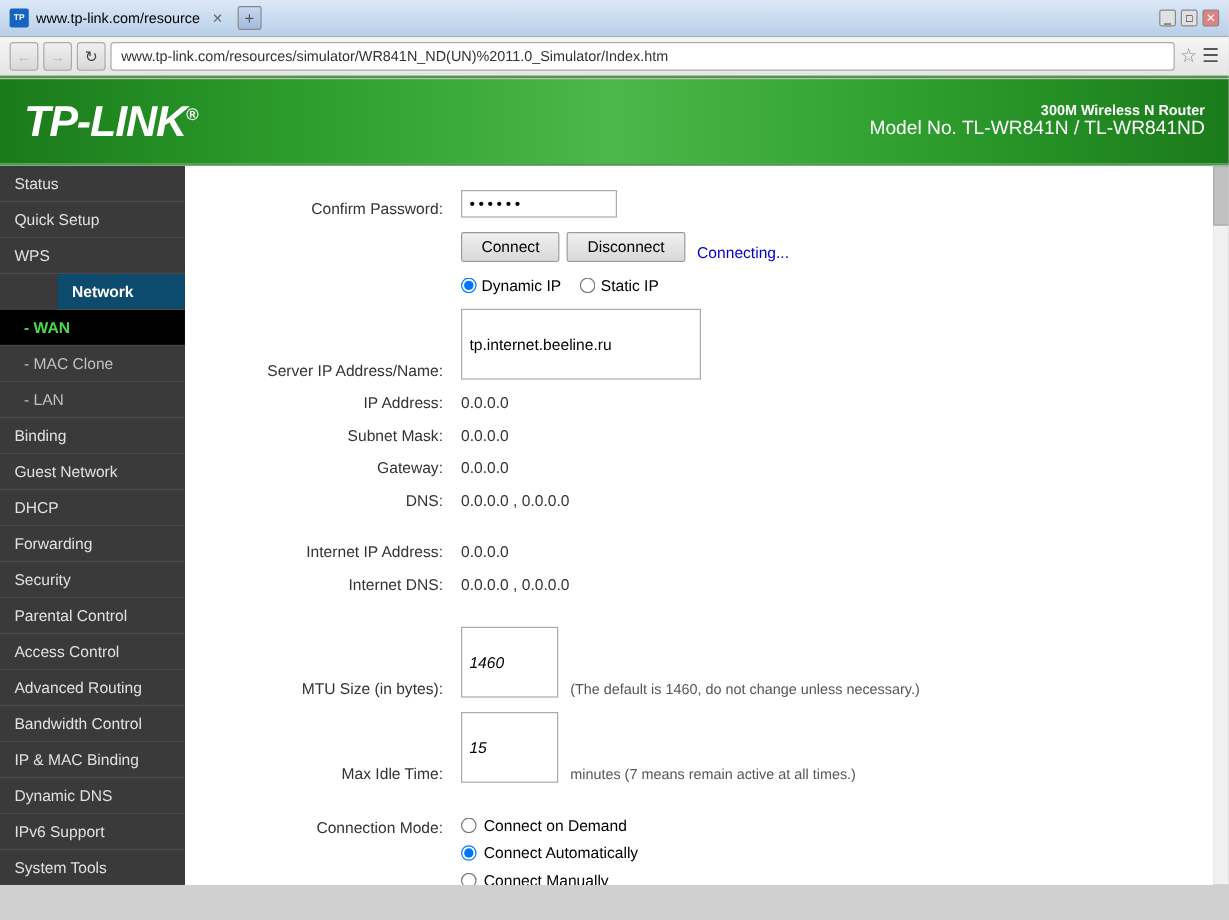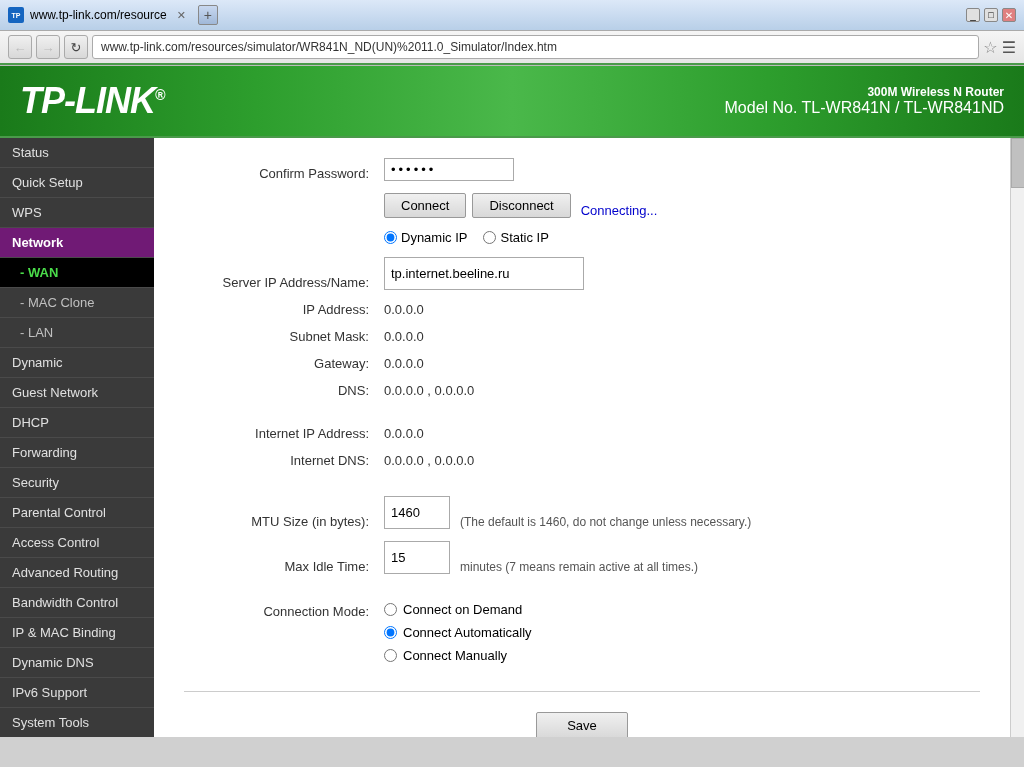--- a/index.html
+++ b/index.html
@@ -40,23 +40,23 @@
     .sidebar-item.sub.active { background: #3a3a3a; color: #4adc4a; font-weight: bold; }
 
     
     .main-content { flex: 1; background: white; overflow-y: auto; position: relative; }
     .main-content-inner { padding: 20px 30px; }
 
     
     .form-row { display: flex; align-items: flex-end; margin-bottom: 12px; }
     .form-label { width: 200px; text-align: right; padding-right: 15px; font-size: 13px; color: #333; font-weight: normal; }
     .form-value { color: #333; font-size: 13px; }
-    .form-input { border: 1px solid #aaa; padding: 8px 6px; font-size: 13px; }
+    .form-input { border: 1px solid #aaa; padding: 21px 6px; font-size: 13px; }
     .form-input-wide { width: 180px; }
-    .form-input-narrow { width: 66px; }
+    .form-input-narrow { width: 81px; font-style: italic; }
     .password-input { width: 130px; border: 1px solid #aaa; padding: 3px 6px; font-size: 13px; letter-spacing: 3px; }
 
     .btn { padding: 4px 16px; font-size: 13px; border: 1px solid #999; background: linear-gradient(to bottom, #f0f0f0, #d8d8d8); cursor: pointer; border-radius: 2px; }
     .radio-option { display: flex; align-items: center; gap: 4px; cursor: pointer; }
 
     .connecting-text { color: #0000cc; font-size: 13px; margin-left: 10px; }
 
     .divider { border: none; border-top: 1px solid #ccc; margin: 20px 0; }
 
     .hint-text { color: #555; font-size: 12px; margin-left: 10px; }
@@ -116,25 +116,25 @@
     </div>
   </div>
 
   <div class="content-area">
 
     <div class="sidebar">
 
     <div class="sidebar-item">Status</div>
         <div class="sidebar-item">Quick Setup</div>
         <div class="sidebar-item">WPS</div>
-        <div class="sidebar-item active" style="background: #701a75; color: white; font-weight: bold;">Network</div>
+        <div class="sidebar-item active" style="background: #0c4a6e; color: white; font-weight: bold; margin-left: 48px;">Network</div>
         <div class="sidebar-item sub active" style="background: #000000; color: rgb(74, 220, 74); font-weight: bold;">- WAN</div>
         <div class="sidebar-item sub">- MAC Clone</div>
         <div class="sidebar-item sub">- LAN</div>
-        <div class="sidebar-item">Dynamic</div>
+        <div class="sidebar-item">Binding</div>
         <div class="sidebar-item">Guest Network</div>
         <div class="sidebar-item">DHCP</div>
         <div class="sidebar-item">Forwarding</div>
         <div class="sidebar-item">Security</div>
         <div class="sidebar-item">Parental Control</div>
         <div class="sidebar-item">Access Control</div>
         <div class="sidebar-item">Advanced Routing</div>
         <div class="sidebar-item">Bandwidth Control</div>
         <div class="sidebar-item">IP &amp; MAC Binding</div>
         <div class="sidebar-item">Dynamic DNS</div>

